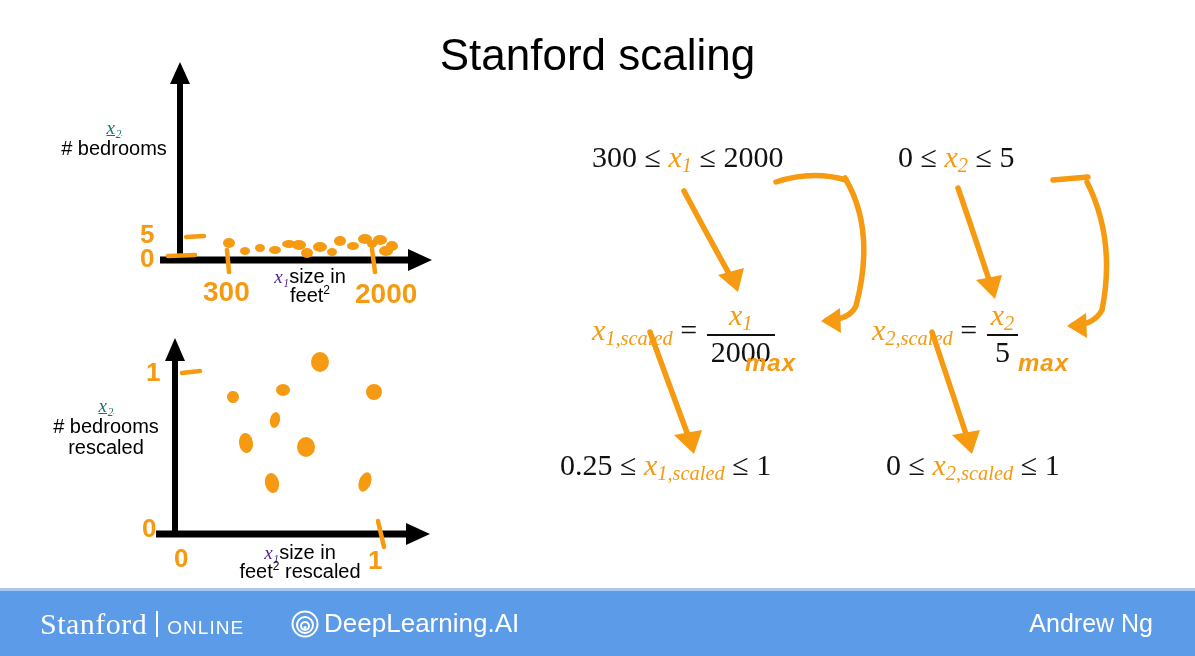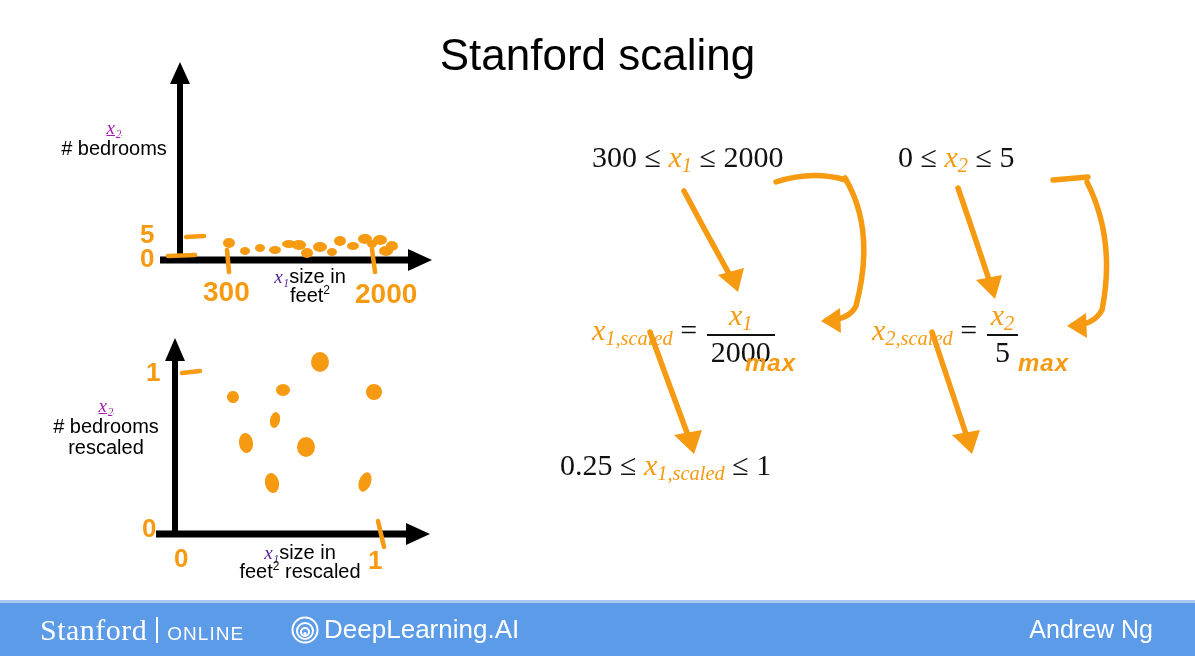--- a/index.html
+++ b/index.html
@@ -29,21 +29,21 @@
   .plot { position:absolute; }
 
   svg.handdrawn { position:absolute; left:0; top:0; overflow:visible; }
 
   
   .ylab {
     position:absolute;
     text-align:center;
     line-height:1.05;
   }
-  .ylab .var { font-family:"Liberation Serif", serif; font-style:italic; color:#a21caf; font-size:19px; display:block;text-decoration:underline; }
+  .ylab .var { font-family:"Liberation Serif", serif; font-style:italic; color:#0f766e; font-size:19px; display:block;text-decoration:underline; }
   .ylab .txt { color:#000; font-size:20px; display:block; font-family:"Liberation Sans", sans-serif; }
 
   .xlab { position:absolute; text-align:center; line-height:1.02; }
   .xlab .txt { color:#000; font-size:20px; font-family:"Liberation Sans", sans-serif; }
   .xlab .var { font-family:"Liberation Serif", serif; font-style:italic; color:#4c1d95; font-size:19px; }
   .xlab sup { font-size:12px; }
 
   .ticklbl {
     position:absolute;
     color:#F59A11;
@@ -81,21 +81,21 @@
     font-size:24px;
     font-style:italic;
     font-weight:600;
     letter-spacing:1px;
   }
 
   
   #footer {
     position:absolute;
     left:0; right:0; bottom:0;
-    height:56px;
+    height:68px;
     background:#5B9BE8;
     border-top:3px solid #A9C9F2;
     display:flex;
     align-items:center;
   }
   #stanford-logo {
     margin-left:40px;
     display:flex;
     align-items:baseline;
     color:#ffffff;
@@ -273,20 +273,27 @@
   <div class="maxnote" style="left:1018px; top:349px;">max</div>
 
   <div class="mathline" style="left:560px; top:448px;">
     <span>0.25</span>
     <span>≤</span>
     <span class="v"><span>x</span><span class="sub">1,scaled</span></span>
     <span>≤</span>
     <span>1</span>
   </div>
 
+  <div class="mathline" style="left:886px; top:448px;">
+    <span>0</span>
+    <span>≤</span>
+    <span class="v"><span>x</span><span class="sub">2,scaled</span></span>
+    <span>≤</span>
+    <span>1</span>
+  </div>
 
   <svg style="position:absolute; left:540px; top:120px; pointer-events:none;" width="640" height="380" viewBox="0 0 640 380">
     <g stroke="#F59A11" fill="none" stroke-width="5.5" stroke-linecap="round" stroke-linejoin="round">
 
       <path d="M 236 62 Q 272 50 306 60"></path>
 
       <path d="M 513 60 L 548 57"></path>
 
       <path d="M 144 71 Q 170 120 196 166"></path>
       <path d="M 178 155 L 198 172 L 204 148" fill="#F59A11" stroke="none"></path>

